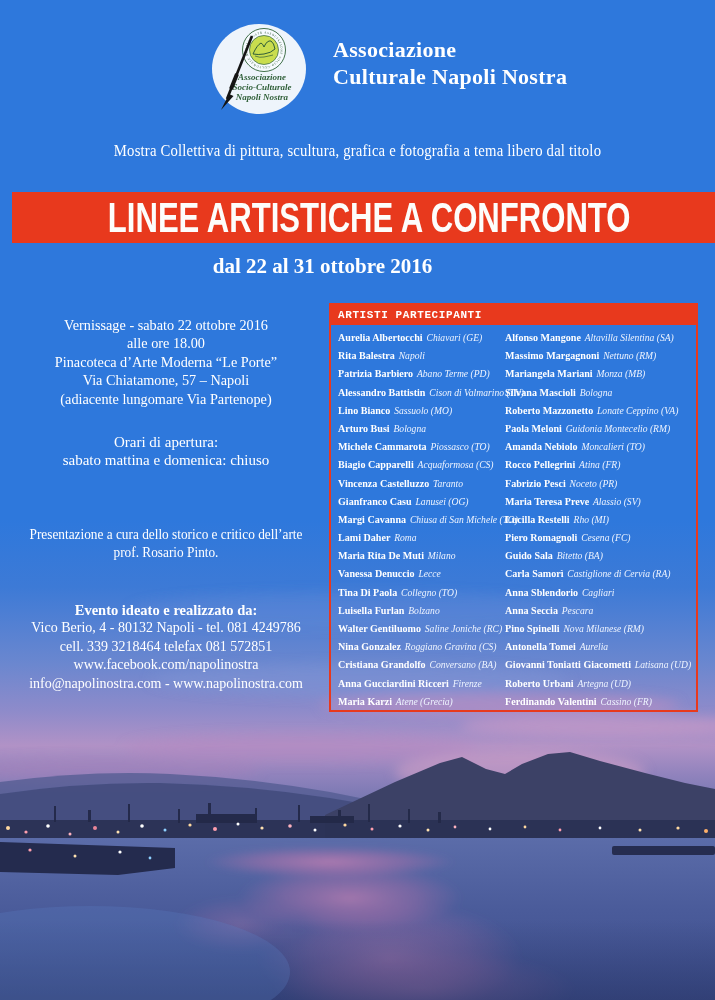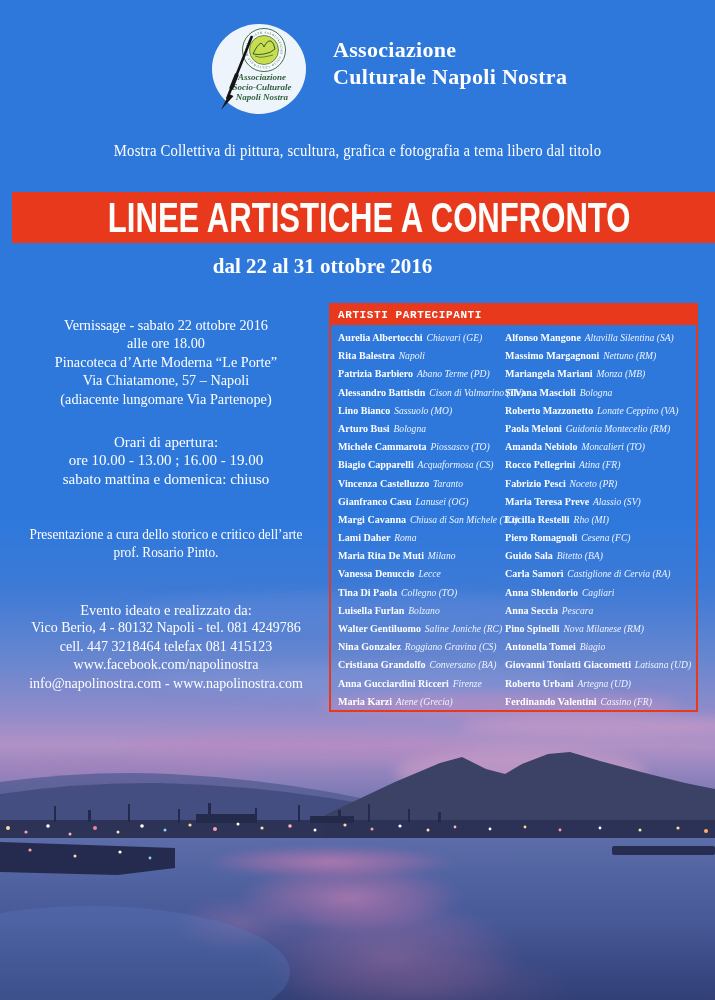--- a/index.html
+++ b/index.html
@@ -46,21 +46,21 @@
     color:#fdfdfb;
   }
   .date-line{position:absolute;left:0;top:254px;width:645px;text-align:center;font-weight:700;font-size:21px;}
   
   .info-block{position:absolute;left:0;width:332px;text-align:center;line-height:18.4px;}
   .info-block div{white-space:nowrap;}
   .vernissage{top:316px;font-size:15px;transform:scaleX(.95);transform-origin:center;}
   .orari{top:433px;font-size:15px;}
   .presentazione{top:526px;font-size:14px;transform:scaleX(.95);transform-origin:center;}
   .organizer{top:601px;font-size:14px;}
-  .organizer .b{font-weight:400;font-size:14.5px;}
+  .organizer .b{font-weight:700;font-size:14.5px;}
   
   .artists-box{
     position:absolute;left:329px;top:303px;width:369px;height:409px;
     border:2px solid var(--banner-red);
   }
   .artists-header{
     position:absolute;left:0;right:0;top:0;height:20px;background:var(--banner-red);
     font-family:Liberation Mono, monospace;font-weight:700;font-size:11px;
     letter-spacing:.6px;line-height:20px;padding-left:7px;color:#fff;
   }
@@ -226,33 +226,32 @@
   <div class="info-block vernissage">
     <div>Vernissage - sabato 22 ottobre 2016</div>
     <div>alle ore 18.00</div>
     <div>Pinacoteca d’Arte Moderna “Le Porte”</div>
     <div>Via Chiatamone, 57 – Napoli</div>
     <div>(adiacente lungomare Via Partenope)</div>
   </div>
 
   <div class="info-block orari">
     <div>Orari di apertura:</div>
-    <div>ore 10.00 - 13.00 ; 16.00 - 19.00</div>
     <div>sabato mattina e domenica: chiuso</div>
   </div>
 
   <div class="info-block presentazione">
     <div>Presentazione a cura dello storico e critico dell’arte</div>
     <div>prof. Rosario Pinto.</div>
   </div>
 
   <div class="info-block organizer">
     <div class="b">Evento ideato e realizzato da:</div>
     <div>Vico Berio, 4 - 80132 Napoli - tel. 081 4249786</div>
-    <div>cell. 447 3218464 telefax 081 415123</div>
+    <div>cell. 339 3218464 telefax 081 572851</div>
     <div>www.facebook.com/napolinostra</div>
     <div>info@napolinostra.com - www.napolinostra.com</div>
   </div>
 
   <div class="artists-box">
     <div class="artists-header">ARTISTI PARTECIPANTI</div>
     <div class="col col-left">
   <div class="artist-row">
     <span class="artist-name">Aurelia Albertocchi</span><span class="artist-place">Chiavari (GE)</span>
   </div>
@@ -400,21 +399,21 @@
 
   <div class="artist-row">
     <span class="artist-name">Anna Seccia</span><span class="artist-place">Pescara</span>
   </div>
 
   <div class="artist-row">
     <span class="artist-name">Pino Spinelli</span><span class="artist-place">Nova Milanese (RM)</span>
   </div>
 
   <div class="artist-row">
-    <span class="artist-name">Antonella Tomei</span><span class="artist-place">Biagio</span>
+    <span class="artist-name">Antonella Tomei</span><span class="artist-place">Aurelia</span>
   </div>
 
   <div class="artist-row">
     <span class="artist-name">Giovanni Toniatti Giacometti</span><span class="artist-place">Latisana (UD)</span>
   </div>
 
   <div class="artist-row">
     <span class="artist-name">Roberto Urbani</span><span class="artist-place">Artegna (UD)</span>
   </div>
 

